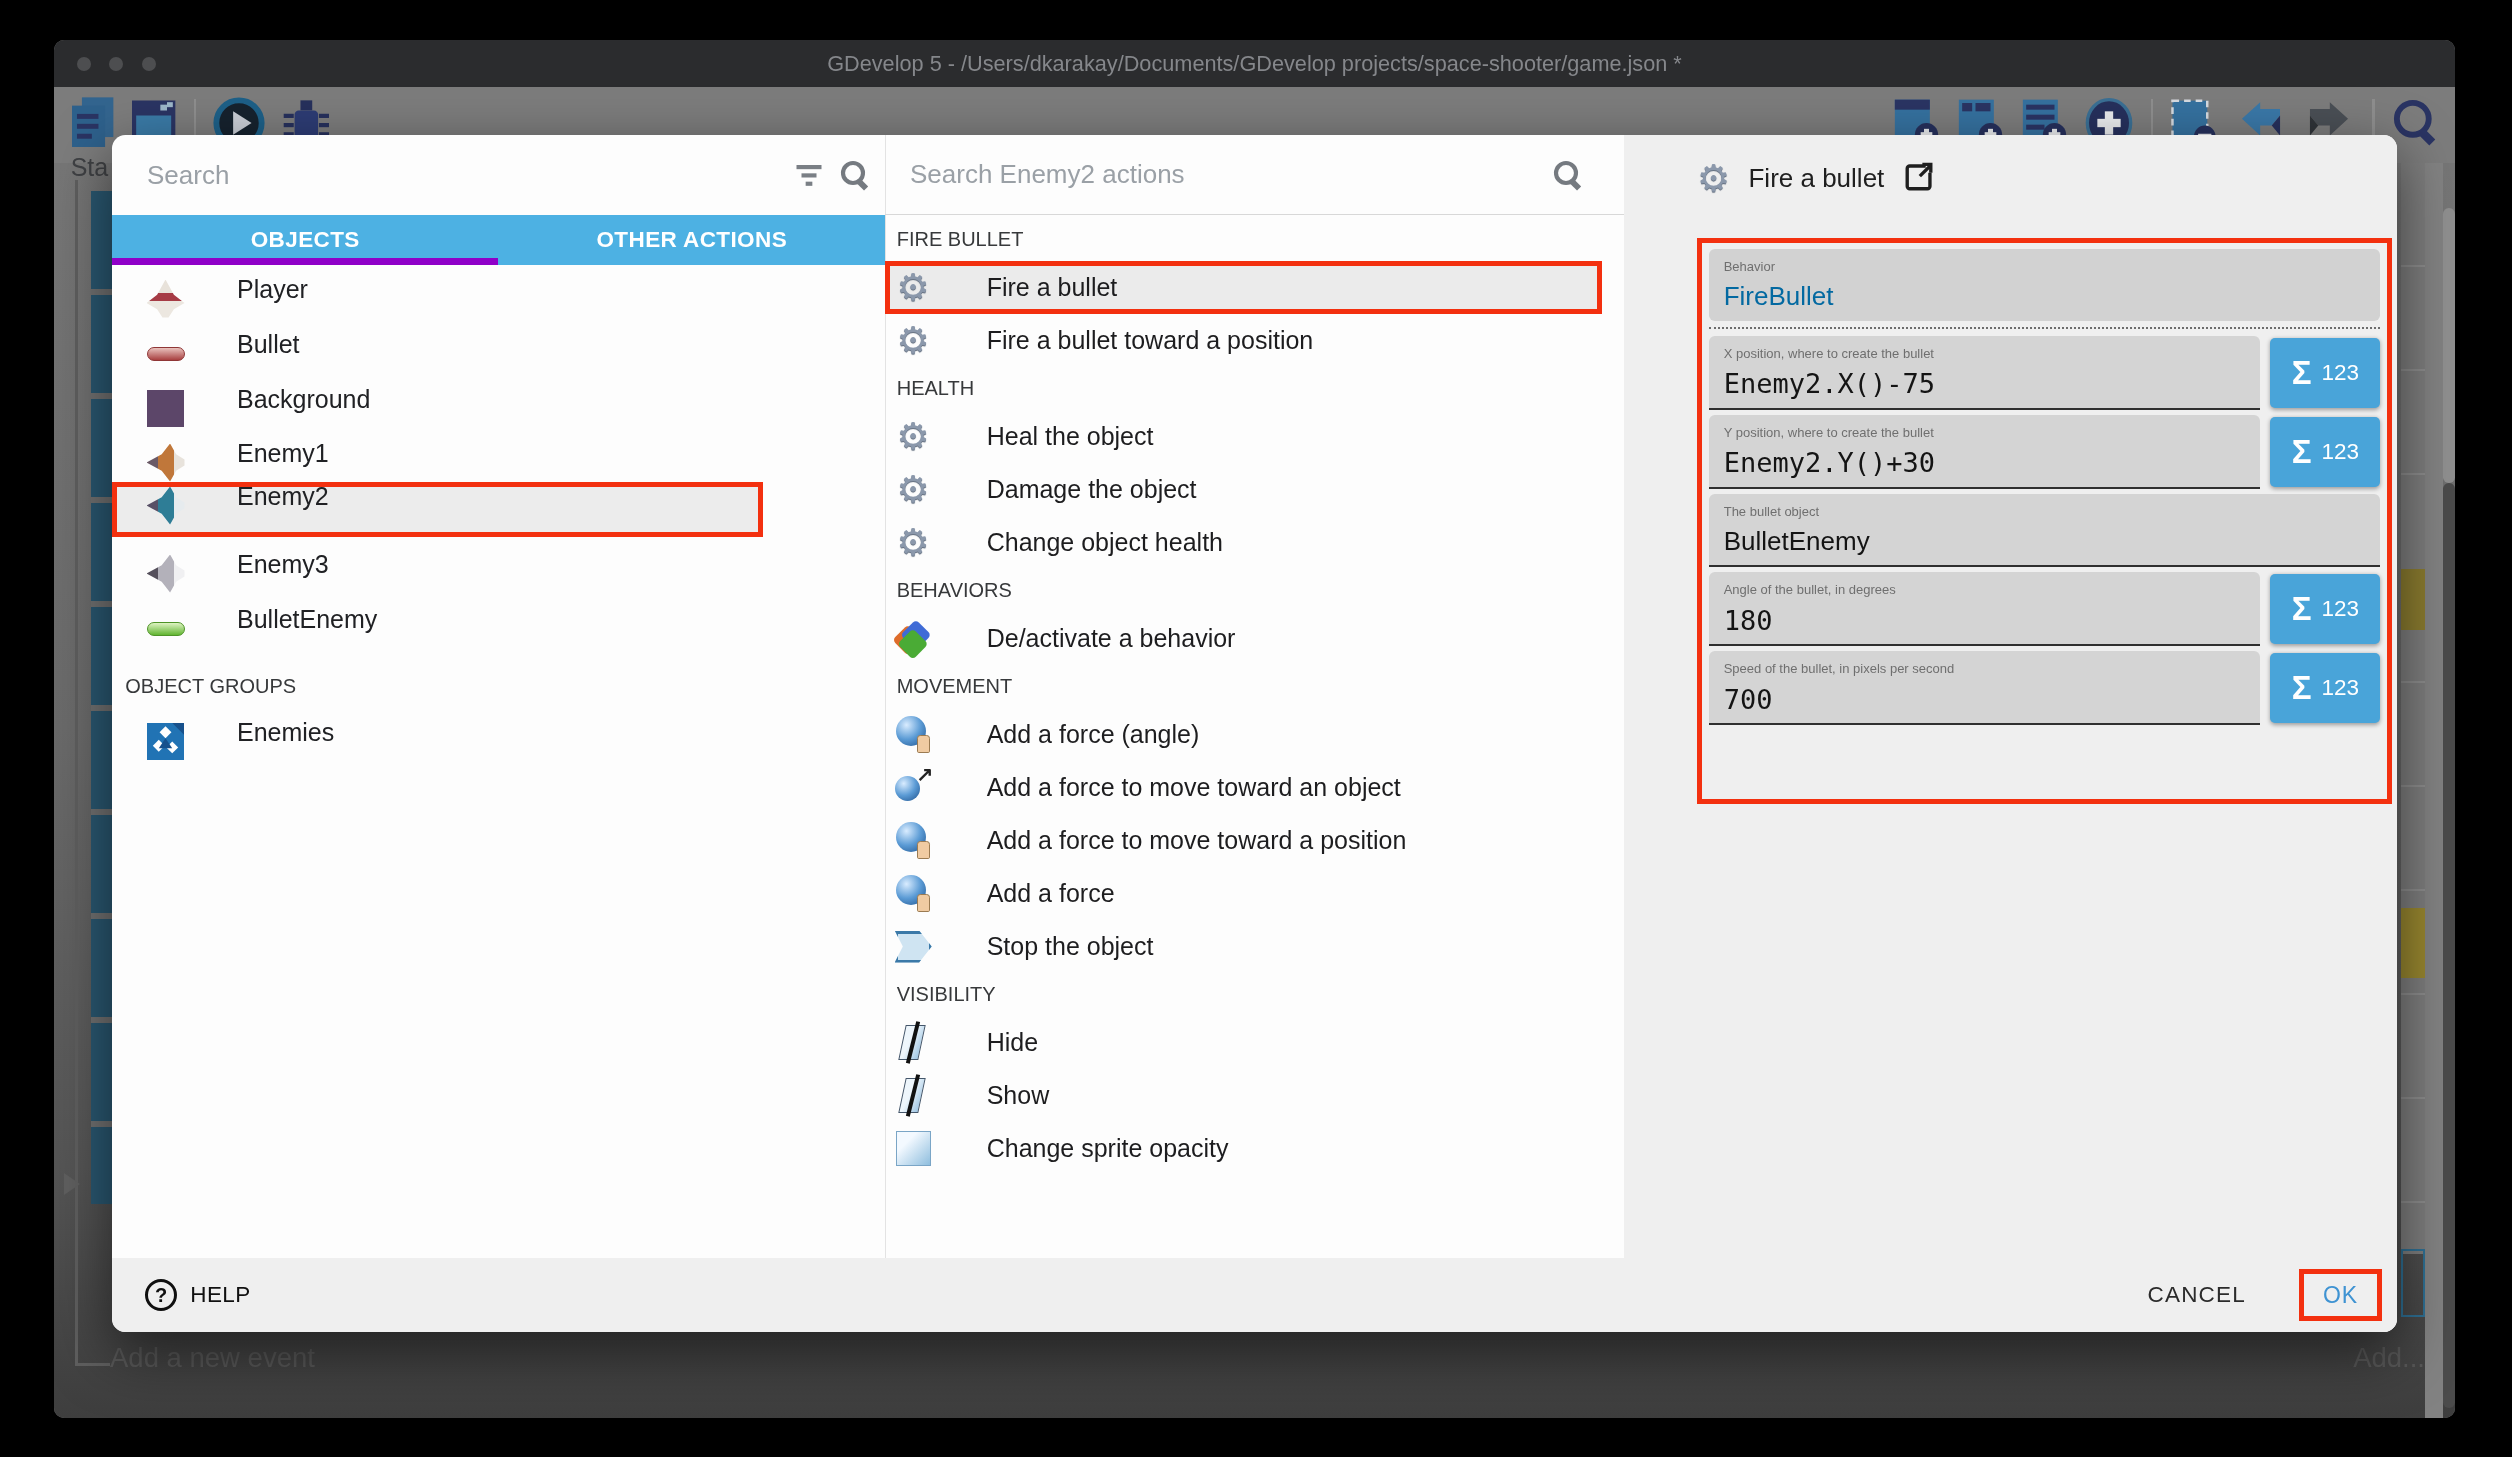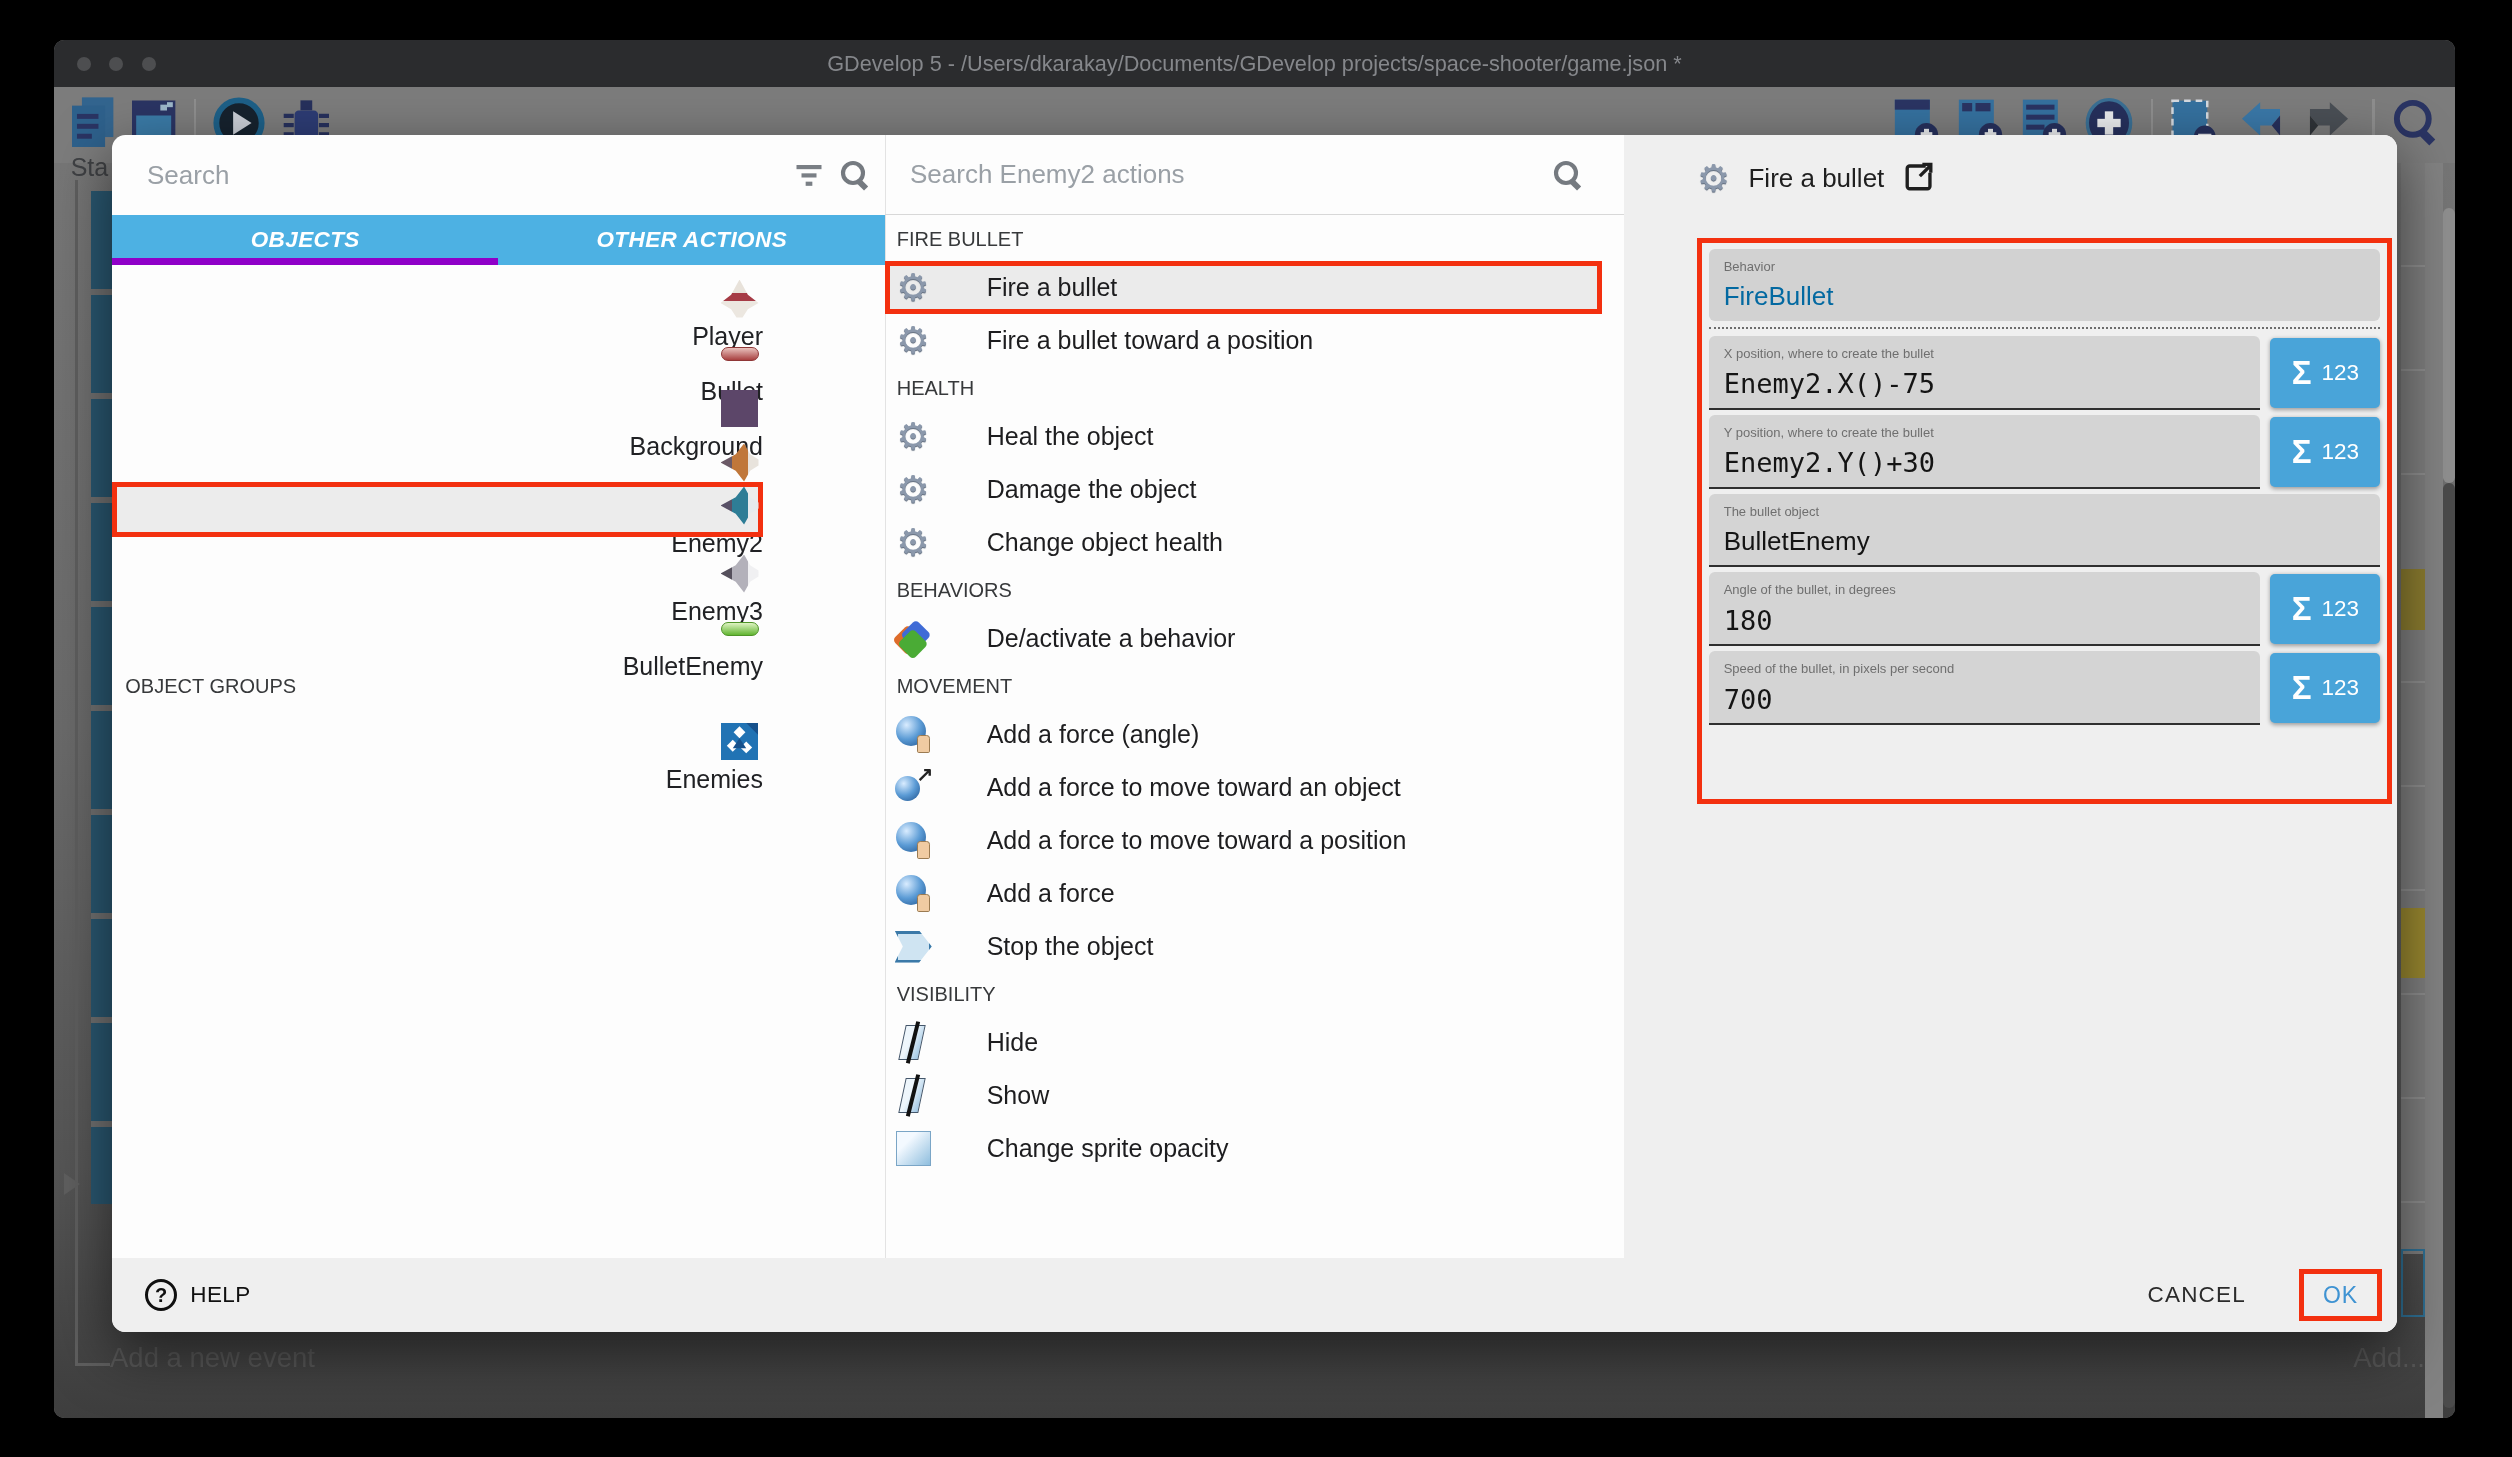--- a/index.html
+++ b/index.html
@@ -43,23 +43,23 @@
 
   
   #left-col{position:absolute;left:0;top:0;width:773px;height:1123px;}
   .search-row{position:absolute;left:0;top:0;height:80px;display:flex;align-items:center;}
   #left-search{width:773px;padding:0 100px 0 33px;}
   #left-search input, #mid-search input{border:none;outline:none;background:transparent;font-size:26px;color:#333;width:100%;}
   #left-search input::placeholder, #mid-search input::placeholder{color:#9aa0a6;}
   .filter-icon{position:absolute;left:681px;top:25px;}
   .search-icon-sm{position:absolute;top:23px;}
   #tabs{position:absolute;left:0;top:80px;width:773px;height:50px;background:var(--tab-blue);display:flex;}
-  .tab{flex:1;display:flex;align-items:center;justify-content:center;color:#fff;font-weight:bold;font-size:22.5px;letter-spacing:0.4px;position:relative;font-style:italic;}
+  .tab{flex:1;display:flex;align-items:center;justify-content:center;color:#fff;font-weight:bold;font-size:22.5px;letter-spacing:0.4px;position:relative;}
   .tab-underline{position:absolute;left:0;bottom:0;width:386px;height:6.7px;background:var(--tab-underline);}
-  .obj-row{position:absolute;left:0;width:651px;height:55px;display:flex;align-items:flex-end;flex-direction:column;}
+  .obj-row{position:absolute;left:0;width:651px;height:55px;display:flex;align-items:flex-start;}
   .obj-row .icon-box{width:47px;height:47px;margin-left:30px;display:flex;align-items:center;justify-content:center;flex:none;}
   .obj-row .obj-label{margin-left:48px;font-size:25px;color:#202124;}
   .obj-selected{background:#ececec;outline:5.8px solid var(--red-outline);outline-offset:-5.8px;}
   .subheader{position:absolute;font-size:20px;color:#37393b;}
 
   
   .ship{width:38px;height:38px;}
   .ship-player{clip-path:polygon(50% 0%,72% 40%,100% 62%,72% 78%,58% 100%,42% 100%,28% 78%,0% 62%,28% 40%);background:linear-gradient(180deg,#e8e2da 0 35%,#a63b45 35% 55%,#ece7e0 55%);}
   .ship-enemy1{clip-path:polygon(0% 50%,40% 28%,62% 0%,78% 28%,100% 42%,100% 58%,78% 72%,62% 100%,40% 72%);background:linear-gradient(90deg,#6b5a66 0 30%,#c0773a 30% 70%,#e8e3dc 70%);}
   .ship-enemy2{clip-path:polygon(0% 50%,40% 28%,62% 0%,78% 28%,100% 42%,100% 58%,78% 72%,62% 100%,40% 72%);background:linear-gradient(90deg,#585066 0 30%,#2e7d96 30% 70%,#e6ebee 70%);}

